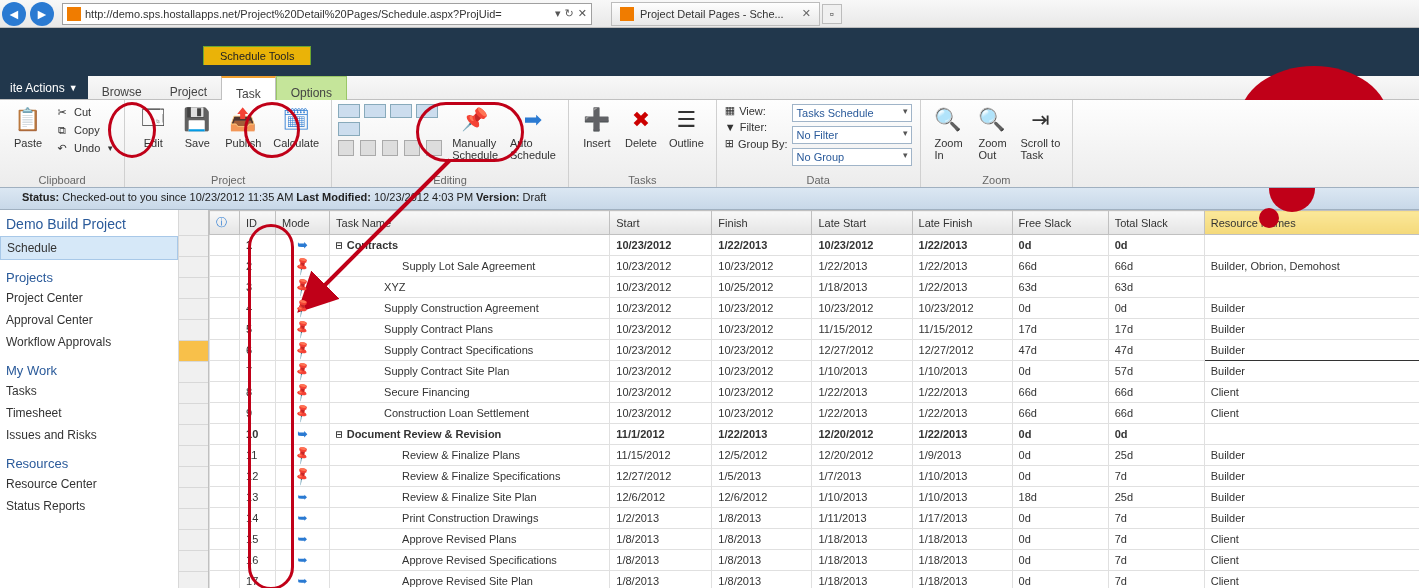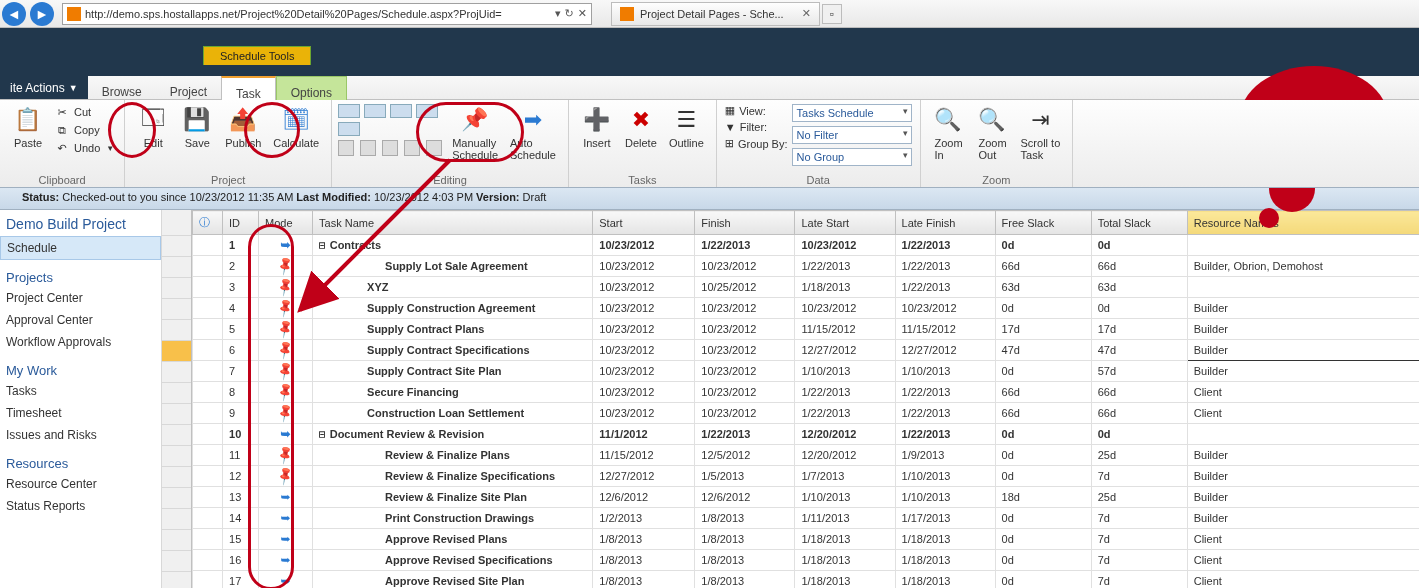--- a/index.html
+++ b/index.html
@@ -60,39 +60,39 @@
 
 
 .arrow { position:absolute; pointer-events:none; }
 
 
 .statusbar { height:22px; background:linear-gradient(#dbe7f3,#c8d8e8); border-bottom:1px solid #a0b0c0; font-size:11px; padding:3px 22px; color:#222; }
 .statusbar b { font-weight:bold; }
 
 
 .main { display:flex; height:calc(588px - 28px - 48px - 24px - 88px - 22px); }
-.leftnav { width:162px; background:#fff; border-right:1px solid #d8d8d8; font-size:12px; }
+.leftnav { width:179px; background:#fff; border-right:1px solid #d8d8d8; font-size:12px; }
 .leftnav .hdr { color:#2a5a9a; font-size:14px; padding:6px 6px 4px; }
 .leftnav .item { padding:4px 6px; color:#333; cursor:pointer; }
 .leftnav .item.sel { background:#d6e8f8; border:1px solid #a8c8e8; }
 .leftnav .sect { color:#2a5a9a; font-size:13px; padding:10px 6px 2px; }
 
 .gridwrap { flex:1; overflow:hidden; display:flex; }
 .gutter { width:30px; background:#f0f0f0; border-right:1px solid #c0c0c0; }
 .gutter .gc { height:21px; border-bottom:1px solid #d8d8d8; }
 .gutter .gc.mark { background:#f8c04a; }
 
 table.grid { border-collapse:collapse; width:1232px; table-layout:fixed; }
 table.grid th { background:linear-gradient(#f8f8f8,#e4e4e4); border:1px solid #c0c0c0; font-weight:normal; font-size:11px; text-align:left; padding:3px 6px; height:24px; }
 table.grid th.rn { background:linear-gradient(#fbe89a,#f4d97a); }
 table.grid td { border:1px solid #e0e0e0; font-size:11px; padding:2px 6px; height:21px; white-space:nowrap; overflow:hidden; }
 table.grid tr.summary td { font-weight:bold; }
 .pin { color:#1a9a5a; font-size:13px; display:inline-block; transform:rotate(-35deg); }
 .auto { color:#2a7ad2; font-size:12px; }
-.tname { padding-left:26px;font-weight:bold; }
+.tname { padding-left:26px; }
 .tname.ind1 { padding-left:54px; }
 .tname.ind2 { padding-left:72px; }
 .expand { color:#333; margin-right:4px; font-family:monospace; }
 .editcell { border:1px solid #333 !important; }
 </style>
 </head>
 <body>
 
 <div class="browser-bar">
   <div class="nav-btn">◄</div>

